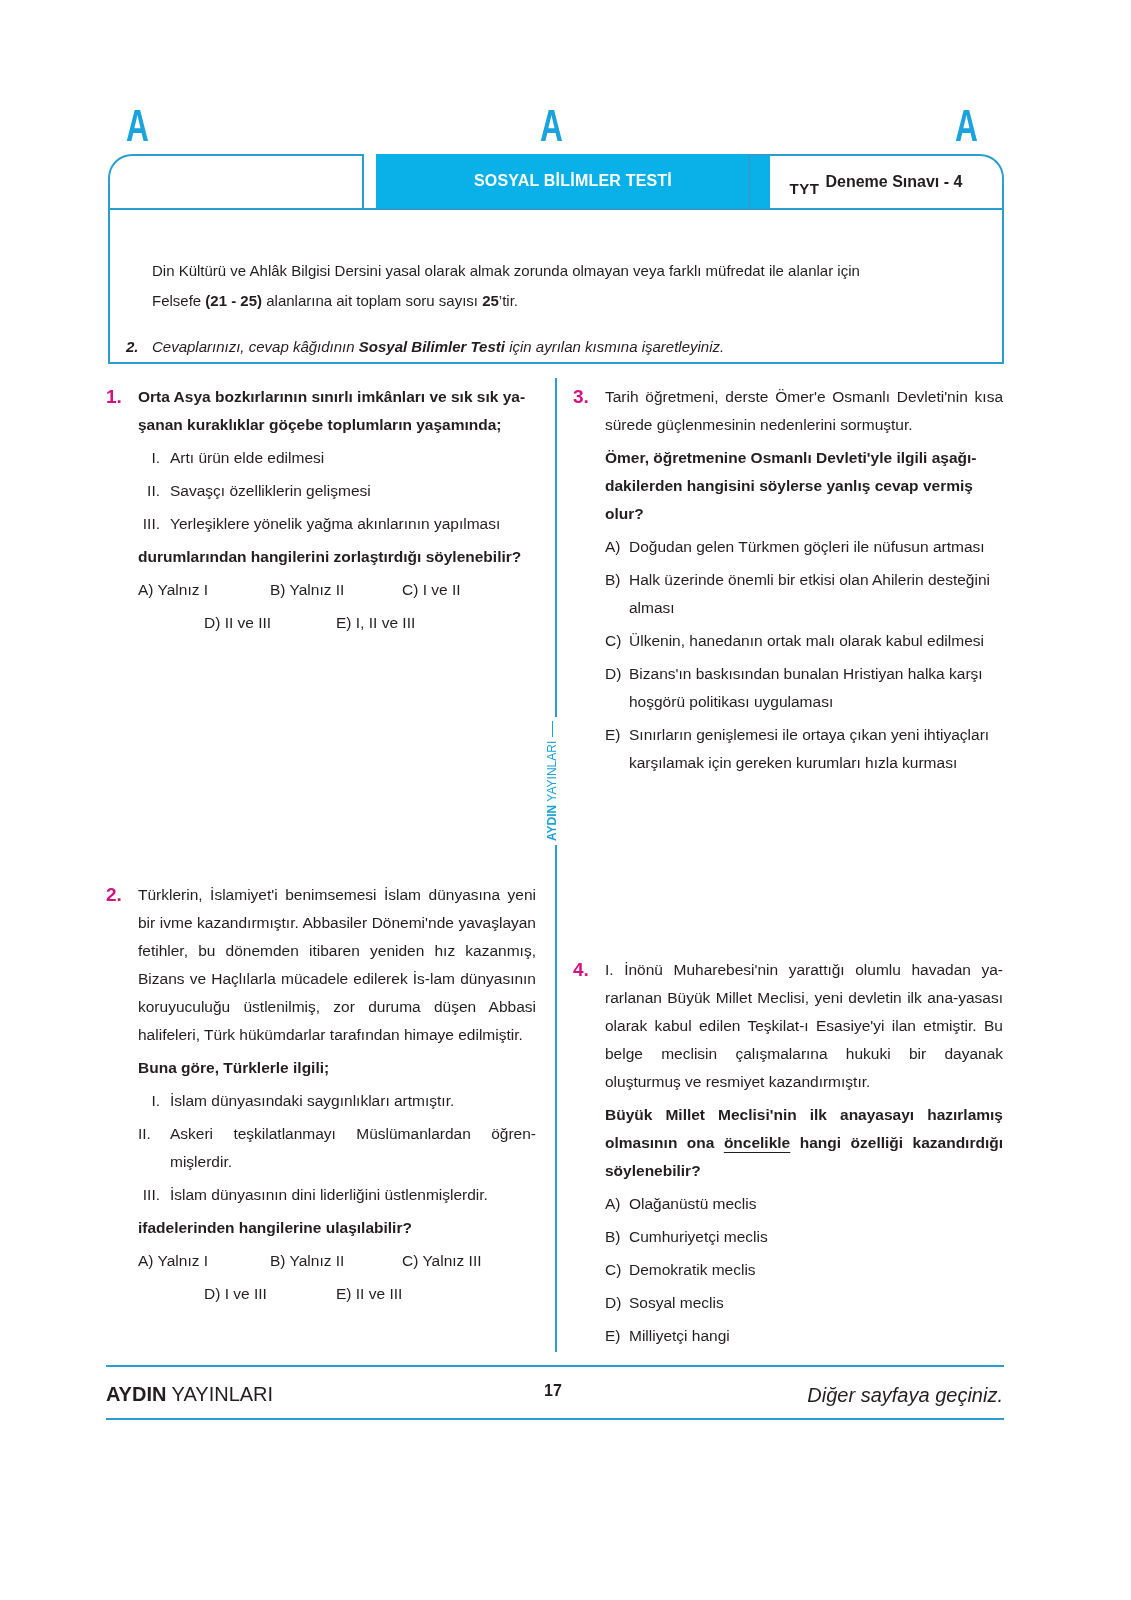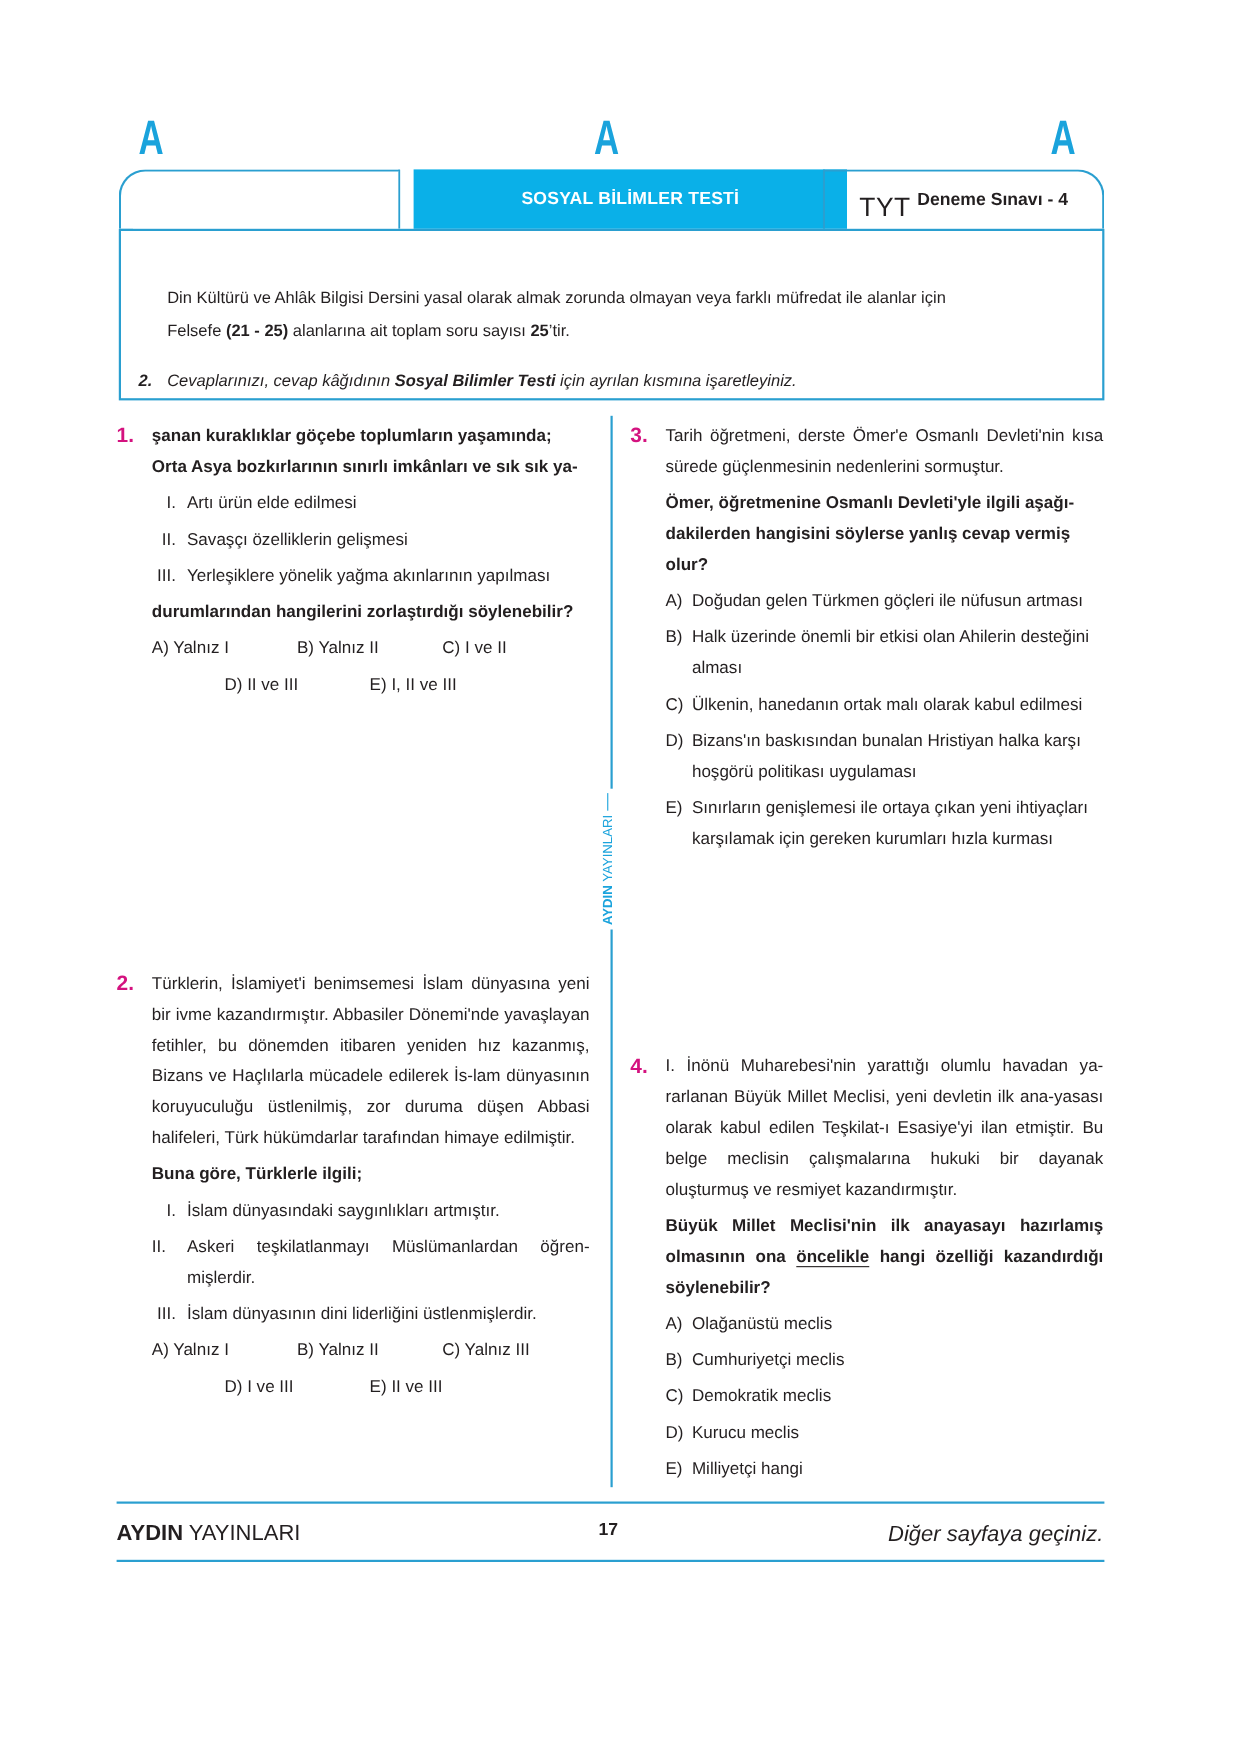--- a/index.html
+++ b/index.html
@@ -13,21 +13,21 @@
 
   
   .hdr-left { position: absolute; left: 108px; top: 154px; width: 256px; height: 54px;
               border: 2px solid #2a9fd0; border-bottom: none; border-top-left-radius: 24px; box-sizing: border-box; }
   .hdr-mid { position: absolute; left: 376px; top: 154px; width: 394px; height: 54px;
              background: #0ab0e8; color: #ffffff; font-weight: bold; font-size: 16px;
              display: flex; align-items: center; justify-content: center; letter-spacing: 0.2px; }
   .hdr-right { position: absolute; left: 748px; top: 154px; width: 256px; height: 54px;
                border: 2px solid #2a9fd0; border-bottom: none; border-top-right-radius: 24px; box-sizing: border-box;
                display: flex; align-items: center; justify-content: center; font-size: 16px; }
-  .hdr-right .tyt { font-weight: 400; font-size: 24px; margin-right: 6px; letter-spacing: 0.5px; margin-top: 13px; }
+  .hdr-right .tyt { font-weight: 700; font-size: 15px; margin-right: 6px; letter-spacing: 0.5px; margin-top: 13px; }
   .hdr-right .rest { font-weight: bold; }
 
   
   .instr { position: absolute; left: 108px; top: 208px; width: 896px; height: 156px;
            border: 2px solid #2a9fd0; box-sizing: border-box; font-size: 15px; }
   .instr .line { position: absolute; left: 16px; white-space: nowrap; }
   .instr .num { font-weight: bold; display: inline-block; width: 26px; }
   .instr .indent { padding-left: 26px; }
 
   
@@ -81,22 +81,22 @@
   </div>
 </div>
 
 <div class="divider"></div>
 <div class="vert-brand" style="background:#fff; padding:0 4px;">
   <b>AYDIN</b><span> YAYINLARI</span><span class="tick"></span>
 </div>
 
 <div class="q" style="left:138px; top:383px; width:398px;">
   <span class="qnum">1.</span>
+  <p class="bold">Orta Asya bozkırlarının sınırlı imkânları ve sık sık ya-</p>
   <p class="bold">şanan kuraklıklar göçebe toplumların yaşamında;</p>
-  <p class="bold">Orta Asya bozkırlarının sınırlı imkânları ve sık sık ya-</p>
   <div class="roman"><span class="rn">I.</span><span>Artı ürün elde edilmesi</span></div>
   <div class="roman"><span class="rn">II.</span><span>Savaşçı özelliklerin gelişmesi</span></div>
   <div class="roman"><span class="rn">III.</span><span>Yerleşiklere yönelik yağma akınlarının yapılması</span></div>
   <p class="bold" style="margin-top:3px;">durumlarından hangilerini zorlaştırdığı söylenebilir?</p>
   <div class="opts-row" style="margin-top:5px;">
     <span style="left:0;">A) Yalnız I</span>
     <span style="left:132px;">B) Yalnız II</span>
     <span style="left:264px;">C) I ve II</span>
   </div>
   <div class="opts-row">
@@ -105,20 +105,21 @@
   </div>
 </div>
 
 <div class="q" style="left:138px; top:881px; width:398px;">
   <span class="qnum">2.</span>
   <p class="just">Türklerin, İslamiyet'i benimsemesi İslam dünyasına yeni bir ivme kazandırmıştır. Abbasiler Dönemi'nde yavaşlayan fetihler, bu dönemden itibaren yeniden hız kazanmış, Bizans ve Haçlılarla mücadele edilerek İs-lam dünyasının koruyuculuğu üstlenilmiş, zor duruma düşen Abbasi halifeleri, Türk hükümdarlar tarafından himaye edilmiştir.</p>
   <p class="bold" style="margin-top:5px;">Buna göre, Türklerle ilgili;</p>
   <div class="roman"><span class="rn">I.</span><span>İslam dünyasındaki saygınlıkları artmıştır.</span></div>
   <div class="roman just"><span class="rn">II.</span><span>Askeri teşkilatlanmayı Müslümanlardan öğren-mişlerdir.</span></div>
   <div class="roman"><span class="rn">III.</span><span>İslam dünyasının dini liderliğini üstlenmişlerdir.</span></div>
+  <p class="bold" style="margin-top:3px;">ifadelerinden hangilerine ulaşılabilir?</p>
   <div class="opts-row" style="margin-top:5px;">
     <span style="left:0;">A) Yalnız I</span>
     <span style="left:132px;">B) Yalnız II</span>
     <span style="left:264px;">C) Yalnız III</span>
   </div>
   <div class="opts-row">
     <span style="left:66px;">D) I ve III</span>
     <span style="left:198px;">E) II ve III</span>
   </div>
 </div>
@@ -137,21 +138,21 @@
 </div>
 
 <div class="q" style="left:605px; top:956px; width:398px;">
   <span class="qnum">4.</span>
   <p class="just">I. İnönü Muharebesi'nin yarattığı olumlu havadan ya-rarlanan Büyük Millet Meclisi, yeni devletin ilk ana-yasası olarak kabul edilen Teşkilat-ı Esasiye'yi ilan etmiştir. Bu belge meclisin çalışmalarına hukuki bir dayanak oluşturmuş ve resmiyet kazandırmıştır.</p>
   <p class="bold just" style="margin-top:5px;"><span>Büyük Millet Meclisi'nin ilk anayasayı hazırlamış olmasının ona </span><span class="ul">öncelikle</span><span> hangi özelliği kazandırdığı söylenebilir?</span></p>
   <div id="q4-options">
       <div class="opt"><span class="ol">A)</span><span>Olağanüstü meclis</span></div>
       <div class="opt"><span class="ol">B)</span><span>Cumhuriyetçi meclis</span></div>
       <div class="opt"><span class="ol">C)</span><span>Demokratik meclis</span></div>
-      <div class="opt"><span class="ol">D)</span><span>Kurucu meclis</span></div>
+      <div class="opt"><span class="ol">D)</span><span>Sosyal meclis</span></div>
       <div class="opt"><span class="ol">E)</span><span>Milliyetçi hangi</span></div>
     </div>
 </div>
 
 <div class="footer-line-top"></div>
 <div class="footer-brand"><b>AYDIN</b><span> YAYINLARI</span></div>
 <div class="footer-page">17</div>
 <div class="footer-next">Diğer sayfaya geçiniz.</div>
 <div class="footer-line-bot"></div>
 

